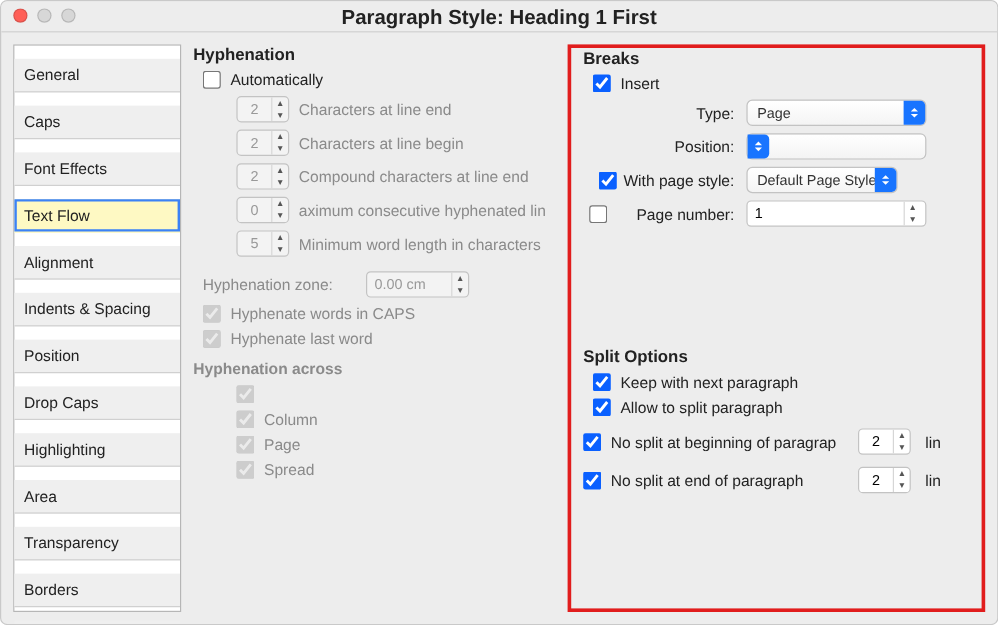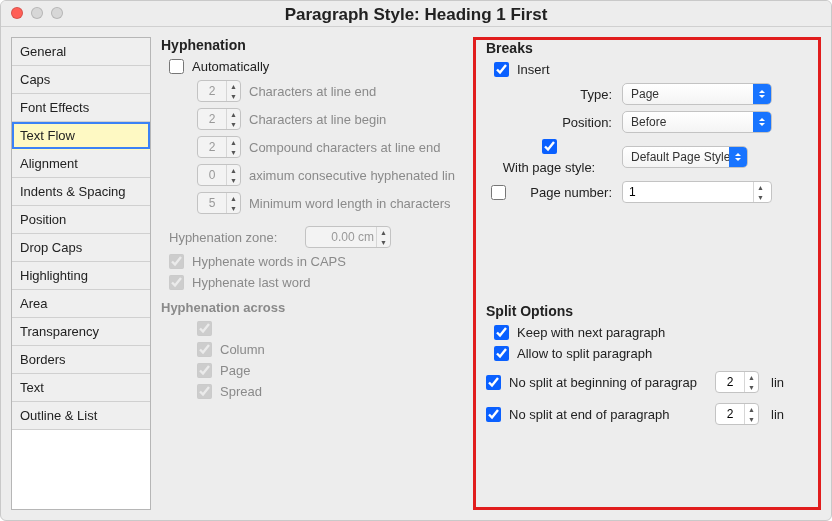--- a/index.html
+++ b/index.html
@@ -8,21 +8,21 @@
   .titlebar { height:26px; position:relative; background:#ededed; border-bottom:1px solid #d0d0d0; }
   .traffic { position:absolute; left:10px; top:6px; display:flex; gap:8px; }
   .dot { width:12px; height:12px; border-radius:50%; border:1px solid rgba(0,0,0,0.15); }
   .dot.red   { background:#ff5f57; }
   .dot.yellow{ background:#d7d7d7; }
   .dot.green { background:#d7d7d7; }
   .titletext { position:absolute; left:0; right:0; top:4px; text-align:center; font-weight:600; font-size:17px; }
   .body { position:absolute; top:26px; bottom:0; left:0; right:0; display:flex; padding:10px; gap:10px; overflow:hidden; }
 
   .sidebar { width:140px; border:1px solid #b6b6b6; background:#fff; display:flex; flex-direction:column; }
-  .cat { padding:6px 8px; border-bottom:1px solid #d0d0d0; background:#efefef; cursor:default; }
+  .cat { padding:6px 8px; border-bottom:1px solid #d0d0d0; background:#efefef; cursor:default;margin-top:11px; }
   .cat:last-child { border-bottom:none; }
   .cat.selected { background:#fef9c3; box-shadow:inset 0 0 0 2px #3b82f6; border-bottom-color:transparent; }
   .sidebar .filler { flex:1; background:#fff; }
 
   .main { flex:1; position:relative; }
   h2.section { font-size:14px; font-weight:700; margin:0 0 6px 0; }
   .row { display:flex; align-items:center; gap:8px; margin:6px 0; }
   .indent1 { margin-left:8px; }
   .indent2 { margin-left:36px; }
   .dim { color:#8a8a8a; }
@@ -143,21 +143,21 @@
                 <span>▲</span>
                 <span>▼</span>
               </span>
           </span>
           <span>Minimum word length in characters</span>
         </div>
 
         <div class="row indent1 dim" style="margin-top:12px;">
           <span style="width:128px;">Hyphenation zone:</span>
           <span class="spin disabled">
-            <input disabled="" style="width: 70px; text-align: right; padding-left: 6px;" value="0.00 cm">
+            <input disabled="" style="width: 70px; text-align: left; padding-left: 6px;" value="0.00 cm">
             <span class="btns">
                 <span>▲</span>
                 <span>▼</span>
               </span>
           </span>
         </div>
 
         <div class="row indent1 dim">
           <input type="checkbox" disabled="" checked="" style="">
           <span>Hyphenate words in CAPS</span>
@@ -197,27 +197,26 @@
           <span class="lbl">Type:</span>
           <span class="select" style="width:150px;">
             <span class="val" style="flex:1;">Page</span>
             <span class="arrow"></span>
           </span>
         </div>
 
         <div class="labeled indent1">
           <span class="lbl">Position:</span>
           <span class="select" style="width:150px;">
-            <span class="val" style="flex:1;">Before</span>
             <span class="arrow"></span>
           </span>
         </div>
 
         <div class="labeled indent1">
-          <span class="lbl" style="display:flex;align-items:center;justify-content:flex-end;gap:6px;flex-direction:column;">
+          <span class="lbl" style="display:flex;align-items:center;justify-content:flex-end;gap:6px;">
             <input type="checkbox" checked="" style="">
             <span>With page style:</span>
           </span>
           <span class="select" style="width:126px;">
             <span class="val" style="flex:1;white-space:nowrap;overflow:hidden;">Default Page Style</span>
             <span class="arrow"></span>
           </span>
         </div>
 
         <div class="labeled indent1">

